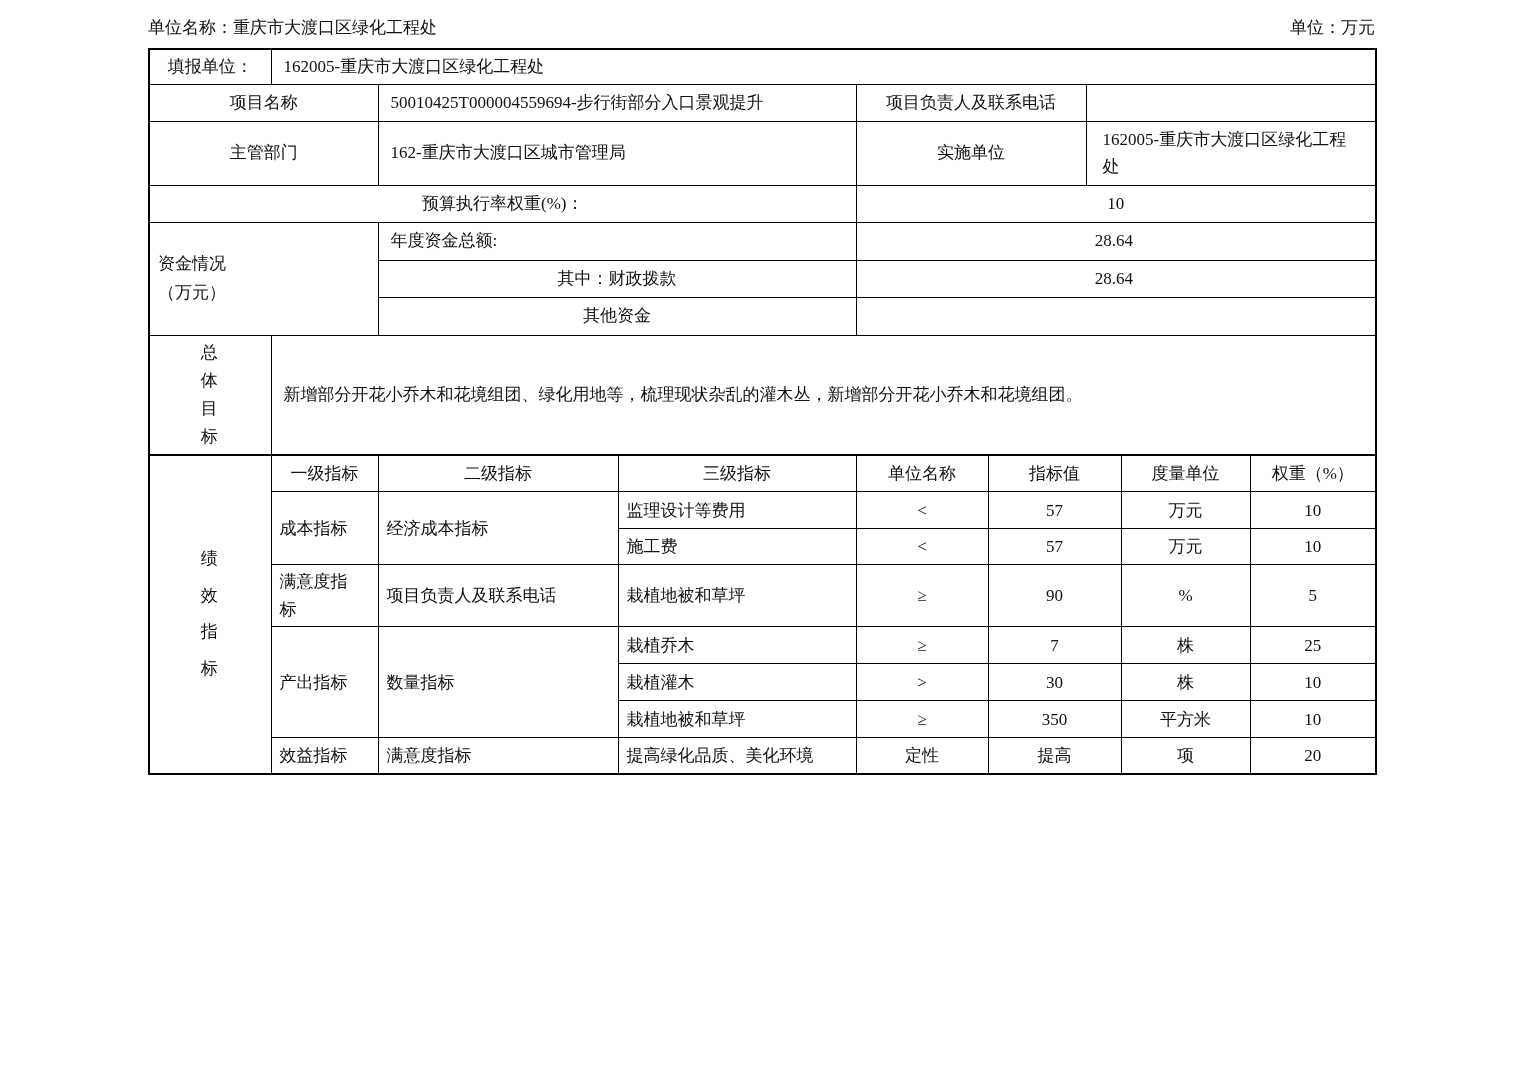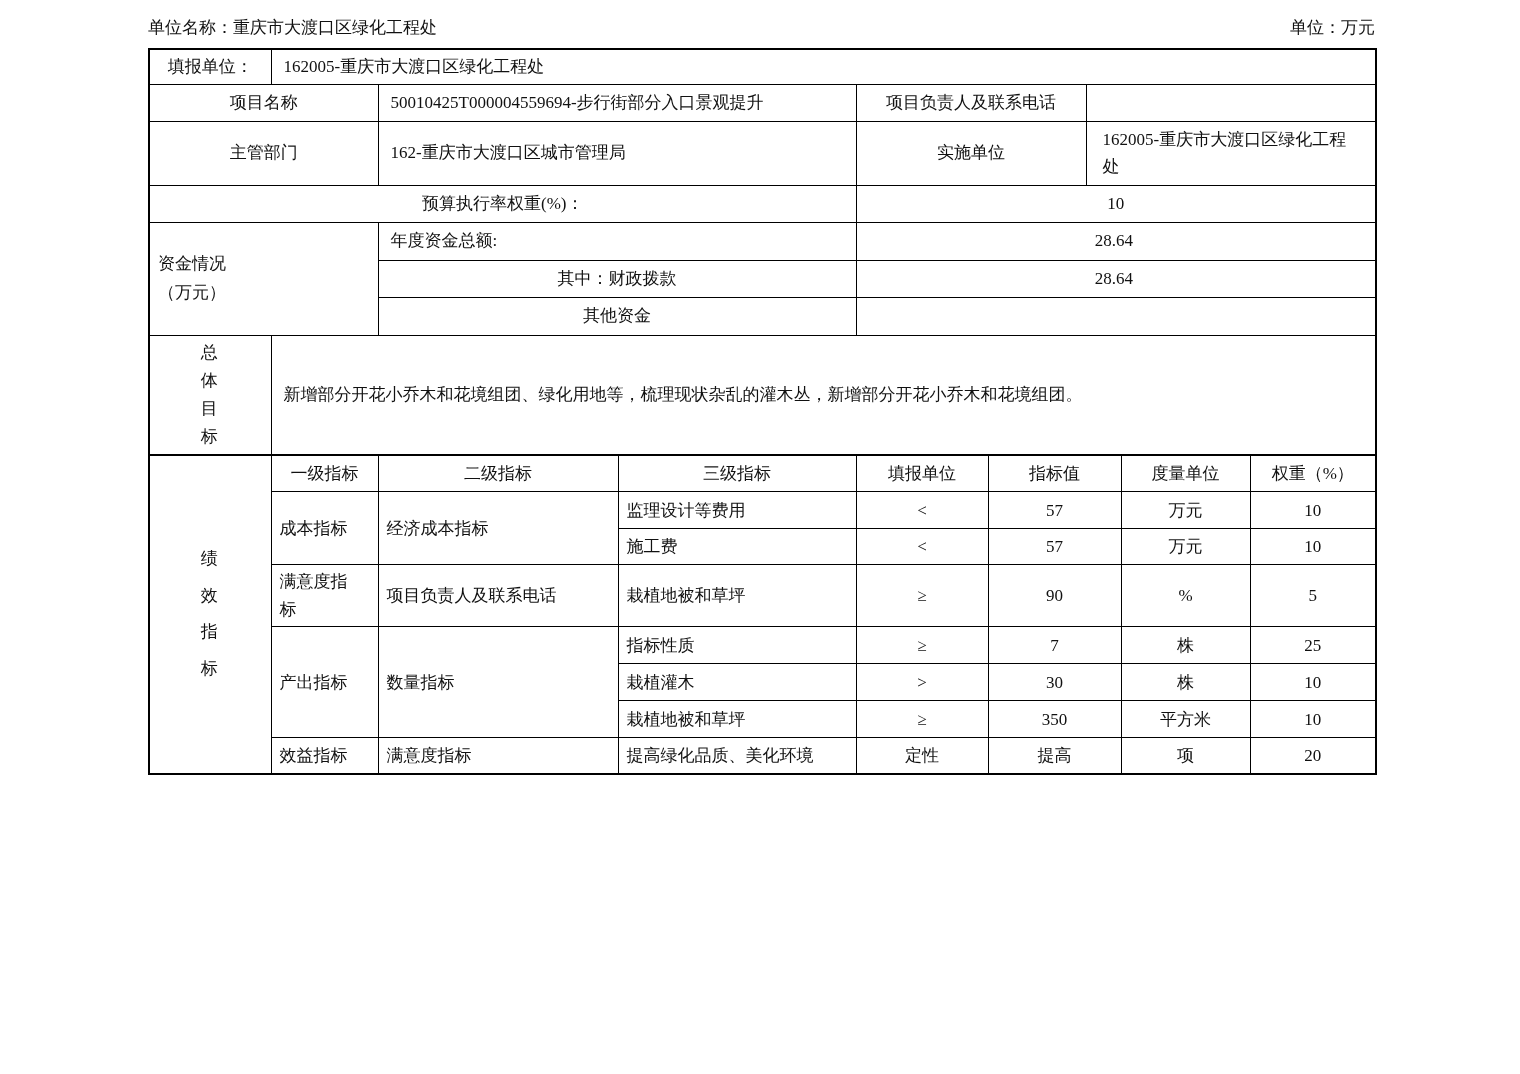--- a/index.html
+++ b/index.html
@@ -148,21 +148,21 @@
           <col style="width:126px">
       </colgroup>
       <tbody>
           <tr style="height:37px">
         <td rowspan="8" class="vwrap">
           <span class="vtext v2">绩效指标</span>
         </td>
         <td class="c">一级指标</td>
         <td class="c">二级指标</td>
         <td class="c">三级指标</td>
-        <td class="c">填报单位</td>
+        <td class="c">单位名称</td>
         <td class="c">指标值</td>
         <td class="c">度量单位</td>
         <td class="c">权重（%）</td>
       </tr>
       <tr style="height:37px">
         <td rowspan="2" class="l narrow">成本指标</td>
         <td rowspan="2" class="l">经济成本指标</td>
         <td class="l">监理设计等费用</td>
         <td class="c">&lt;</td>
         <td class="c">57</td>
@@ -181,21 +181,21 @@
         <td class="l">项目负责人及联系电话</td>
         <td class="l">栽植地被和草坪</td>
         <td class="c">≥</td>
         <td class="c">90</td>
         <td class="c">%</td>
         <td class="c">5</td>
       </tr>
       <tr style="height:37px">
         <td rowspan="3" class="l narrow">产出指标</td>
         <td rowspan="3" class="l">数量指标</td>
-        <td class="l">指标性质</td>
+        <td class="l">栽植乔木</td>
         <td class="c">≥</td>
         <td class="c">7</td>
         <td class="c">株</td>
         <td class="c">25</td>
       </tr>
       <tr style="height:37px">
         <td class="l">栽植灌木</td>
         <td class="c">&gt;</td>
         <td class="c">30</td>
         <td class="c">株</td>

